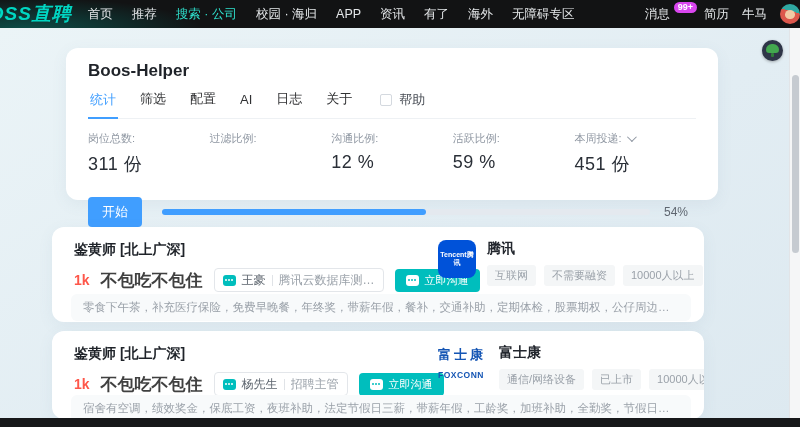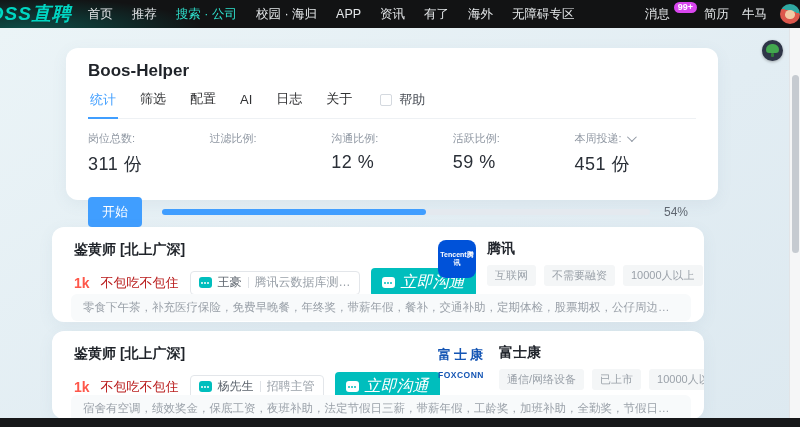--- a/index.html
+++ b/index.html
@@ -106,37 +106,37 @@
   
   .job-card {
     position:absolute; left:52px; width:652px; background:#fff; border-radius:12px;
     box-shadow:0 4px 16px rgba(90,120,140,0.07); padding:14px 22px; overflow:hidden;
   }
   .card-1 { top:199px; height:95px; }
   .card-2 { top:303px; height:88px; }
   .job-title { font-size:14px; font-weight:bold; color:#1f2329; }
   .job-meta { display:flex; align-items:center; gap:11px; margin-top:9px; }
   .salary { color:#fe574a; font-weight:bold; font-size:14px; }
-  .conditions { color:#b91c1c; font-weight:normal; font-size:13px; }
+  .conditions { color:#404040; font-weight:bold; font-size:17px; }
   .recruiter-chip {
     display:flex; align-items:center; gap:6px; border:1px solid #e3e6ea; border-radius:4px;
     padding:2.5px 8px; font-size:12px; color:#5d656e; background:#fff; max-width:180px; cursor:pointer;
   }
   .recruiter-chip .sub { color:#9aa1a9; white-space:nowrap; overflow:hidden; text-overflow:ellipsis; }
   .chip-divider { width:1px; height:11px; background:#e0e3e7; flex:0 0 auto; }
   .bubble { width:13px; height:11px; border-radius:3px; background:#00bebd; position:relative; flex:0 0 auto; }
   .bubble::after {
     content:""; position:absolute; left:2.5px; top:4.5px; width:2px; height:2px; border-radius:50%;
     background:#fff; box-shadow:3px 0 0 #fff, 6px 0 0 #fff;
   }
   .bubble.inverse { background:#ffffff; }
   .bubble.inverse::after { background:#00bebd; box-shadow:3px 0 0 #00bebd, 6px 0 0 #00bebd; }
   .chat-btn {
     display:flex; align-items:center; gap:6px; background:#00bebd; color:#fff; border:none;
-    border-radius:4px; font-size:16px; padding:4px 11px; cursor:pointer; font-family:inherit;font-style:italic;
+    border-radius:4px; font-size:11px; padding:4px 11px; cursor:pointer; font-family:inherit;
   }
   .company-block { position:absolute; left:386px; top:13px; display:flex; gap:11px;justify-content:center; }
   .tencent-logo {
     width:38px; height:38px; border-radius:8px; background:#0052d9; color:#fff;
     font-size:7px; font-weight:bold; display:flex; align-items:center; justify-content:center;
     text-align:center; line-height:1.2; padding:2px; word-break:break-all;
   }
   .foxconn-logo { width:50px; color:#1455b4; text-align:left; padding-top:2px; }
   .foxconn-cn { font-size:13px; font-weight:bold; letter-spacing:3px; white-space:nowrap; }
   .foxconn-en { font-size:8.5px; font-weight:bold; letter-spacing:0.5px; margin-top:6px; }

